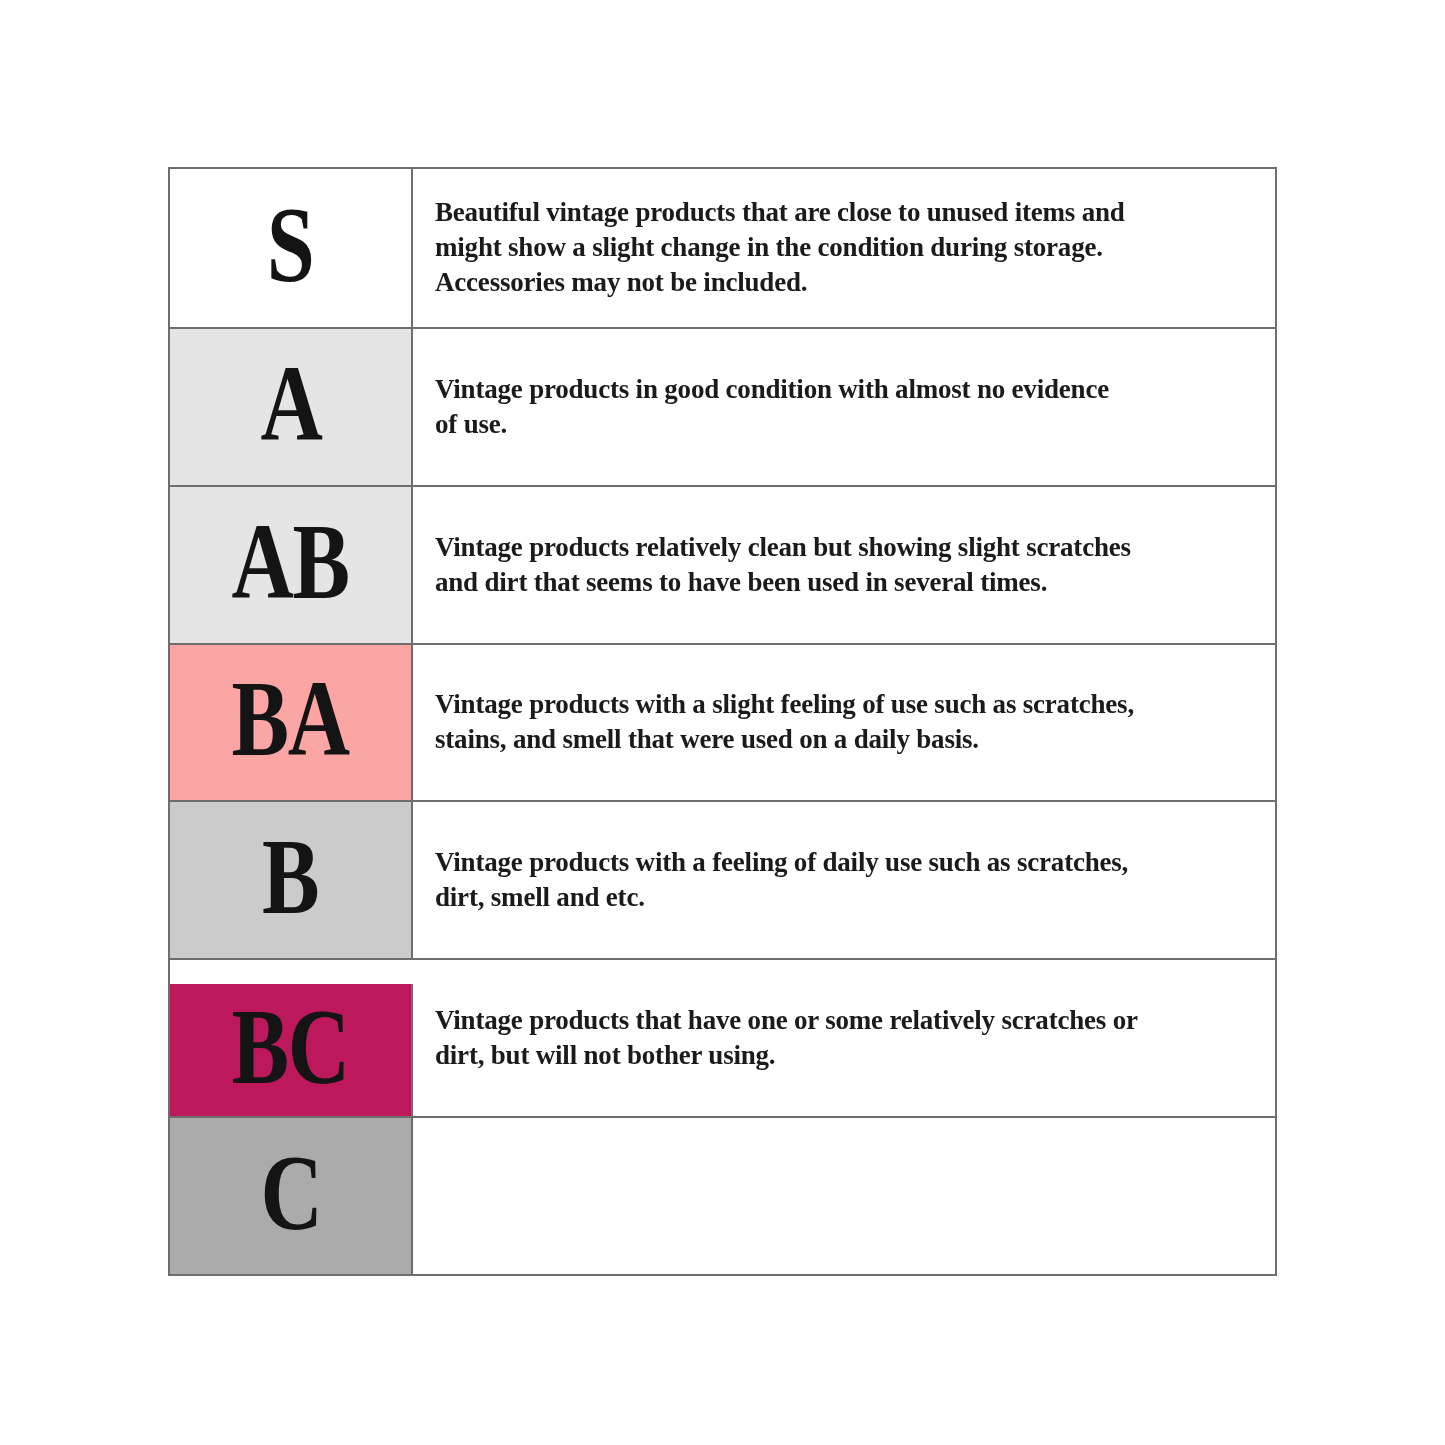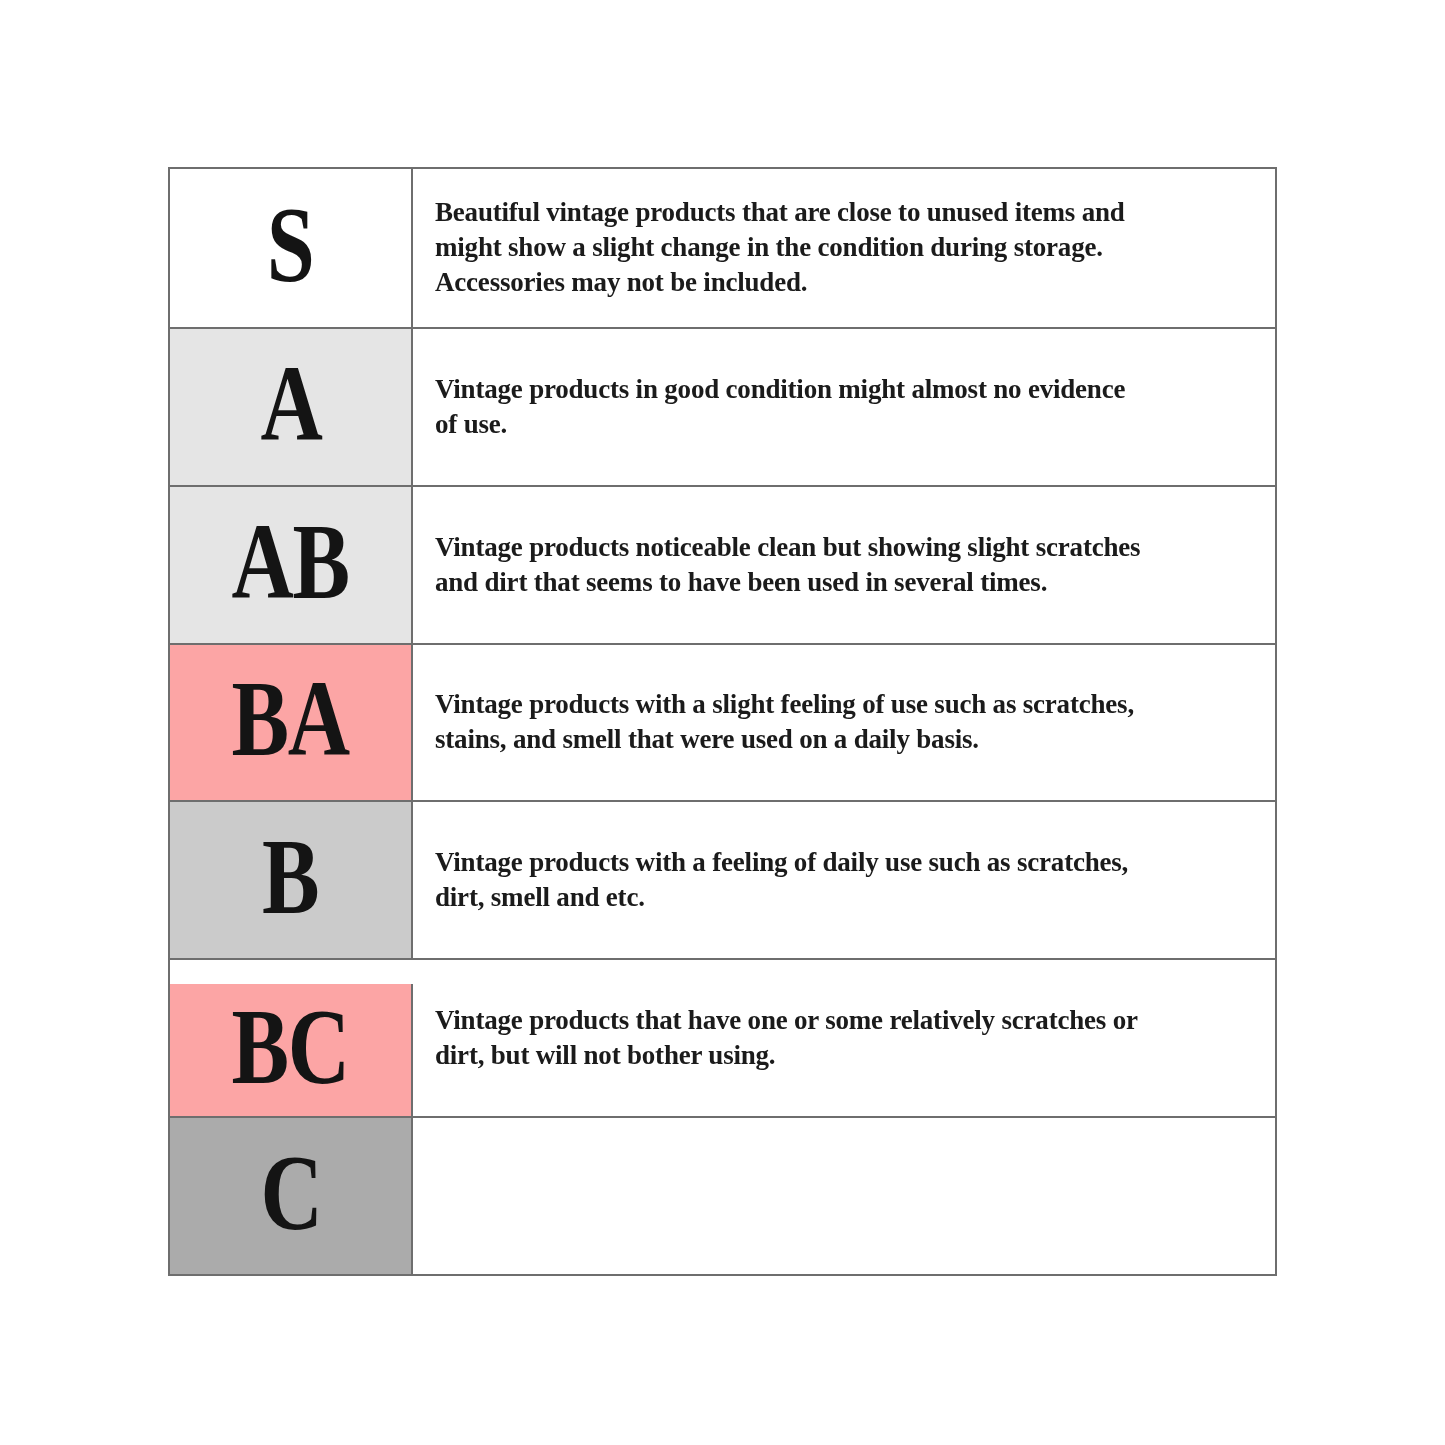--- a/index.html
+++ b/index.html
@@ -81,31 +81,31 @@
 might show a slight change in the condition during storage.
 Accessories may not be included.</span>
       </div>
     </div>
 
     <div class="grade-row">
       <div class="grade-cell" style="background: rgb(229, 229, 229);">
         <span class="grade-letter">A</span>
       </div>
       <div class="desc-cell">
-        <span class="desc-text">Vintage products in good condition might almost no evidence
+        <span class="desc-text">Vintage products in good condition with almost no evidence
 of use.</span>
       </div>
     </div>
 
     <div class="grade-row">
       <div class="grade-cell" style="background: rgb(229, 229, 229); text-align: center;">
         <span class="grade-letter">AB</span>
       </div>
       <div class="desc-cell">
-        <span class="desc-text">Vintage products noticeable clean but showing slight scratches
+        <span class="desc-text">Vintage products relatively clean but showing slight scratches
 and dirt that seems to have been used in several times.</span>
       </div>
     </div>
 
     <div class="grade-row">
       <div class="grade-cell" style="background: #fca5a5;">
         <span class="grade-letter">BA</span>
       </div>
       <div class="desc-cell">
         <span class="desc-text">Vintage products with a slight feeling of use such as scratches,
@@ -117,21 +117,21 @@
       <div class="grade-cell" style="background: rgb(203, 203, 203);">
         <span class="grade-letter">B</span>
       </div>
       <div class="desc-cell">
         <span class="desc-text">Vintage products with a feeling of daily use such as scratches,
 dirt, smell and etc.</span>
       </div>
     </div>
 
     <div class="grade-row">
-      <div class="grade-cell" style="background: #fca5a5; margin-top: 24px;">
+      <div class="grade-cell" style="background: #be185d; margin-top: 24px;">
         <span class="grade-letter">BC</span>
       </div>
       <div class="desc-cell">
         <span class="desc-text">Vintage products that have one or some relatively scratches or
 dirt, but will not bother using.</span>
       </div>
     </div>
 
     <div class="grade-row">
       <div class="grade-cell" style="background: rgb(171, 171, 171);">

